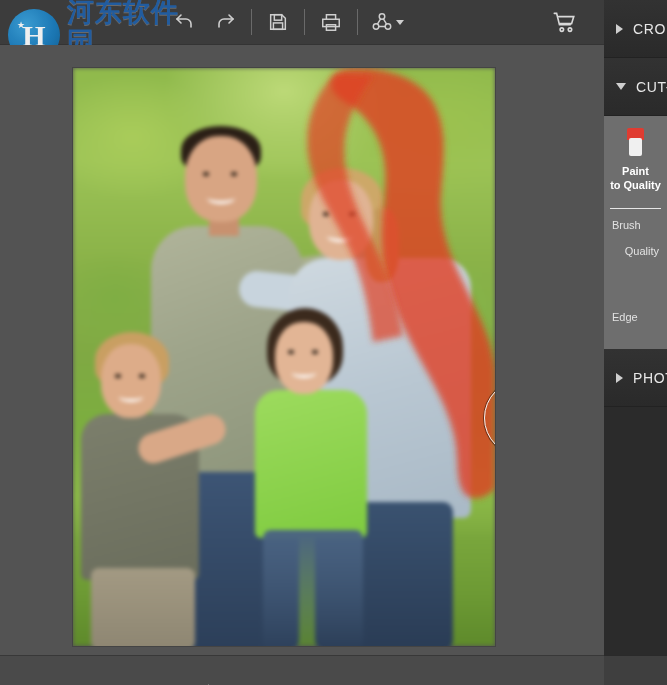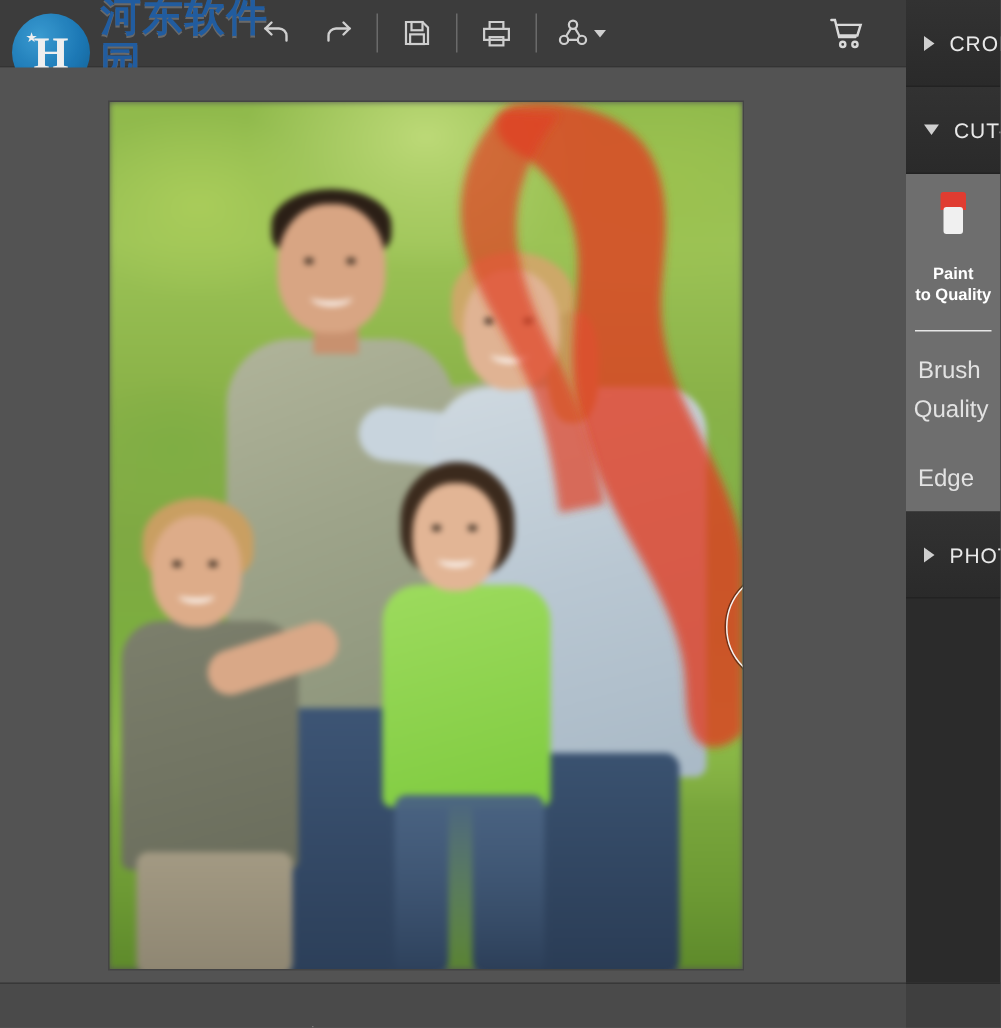--- a/index.html
+++ b/index.html
@@ -234,35 +234,35 @@
     position: absolute; left: 6px; top: 10px; width: 13px; height: 18px;
     background: #f0f0f0; border-radius: 2px;
   }
   .brush-ico .bt {
     position: absolute; left: 4px; top: 0; width: 17px; height: 12px;
     background: #e03c31; border-radius: 2px 2px 0 0;
   }
   .tool-lbl {
     color: #fff; font-size: 11px; font-weight: bold;
     text-align: center; line-height: 14px;
-    margin-top: 20px;
+    margin-top: 8px;
     width: 62px;
   }
   .divider-line {
     height: 1px; background: #e6e6e6;
     margin: 8px 6px 10px 6px;
   }
   .slider-row {
-    display: flex; align-items: flex-end;
+    display: flex; align-items: flex-start;
     padding: 0 8px; height: 26px;
-    color: #e2e2e2; font-size: 16px;
+    color: #e2e2e2; font-size: 11px;
     white-space: nowrap;
   }
   .slider-row.r2 { justify-content: flex-end; }
-  .slider-row.r3 { margin-top: 20px; }
+  .slider-row.r3 { margin-top: 40px; }
   .footer-strip {
     position: absolute; left: 0; bottom: 0;
     width: 63px; height: 30px;
     background: #3f3f3f;
     border-top: 1px solid #2a2a2a;
   }
 
   
   .bottombar {
     position: absolute; left: 0; top: 655px;

